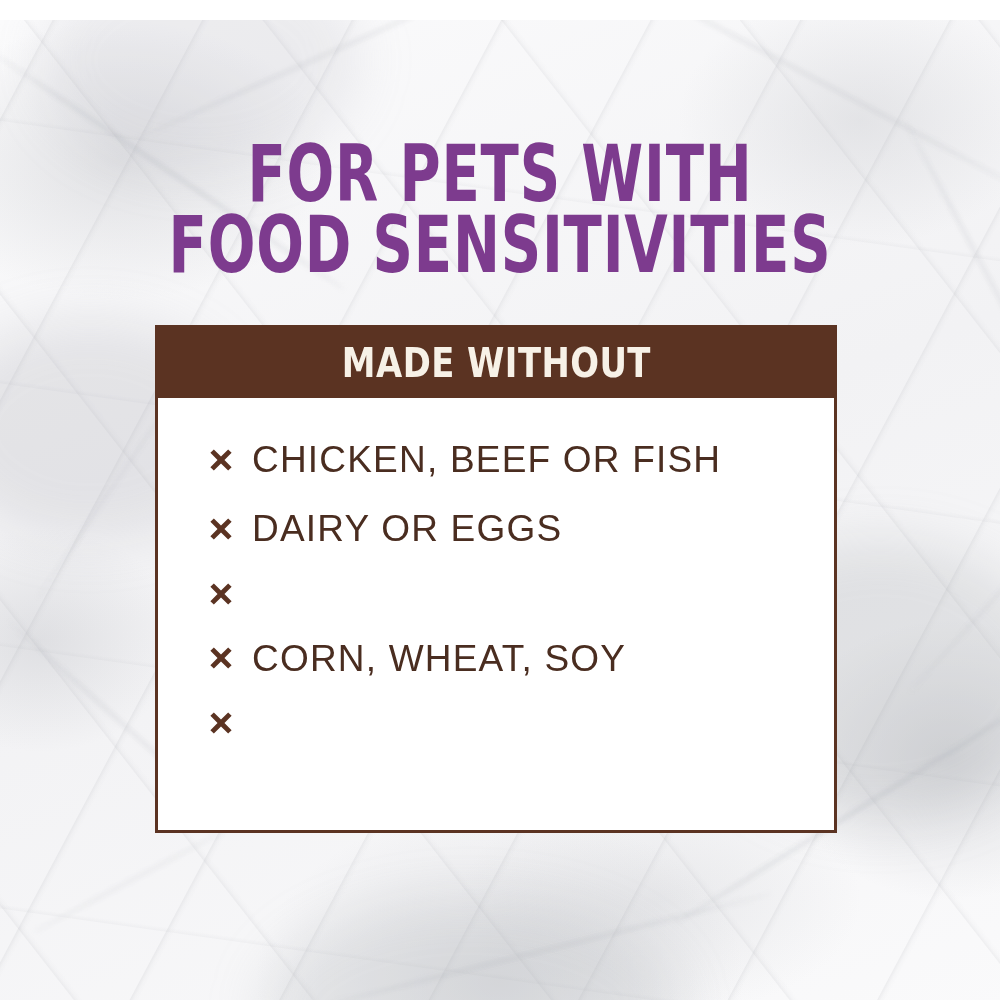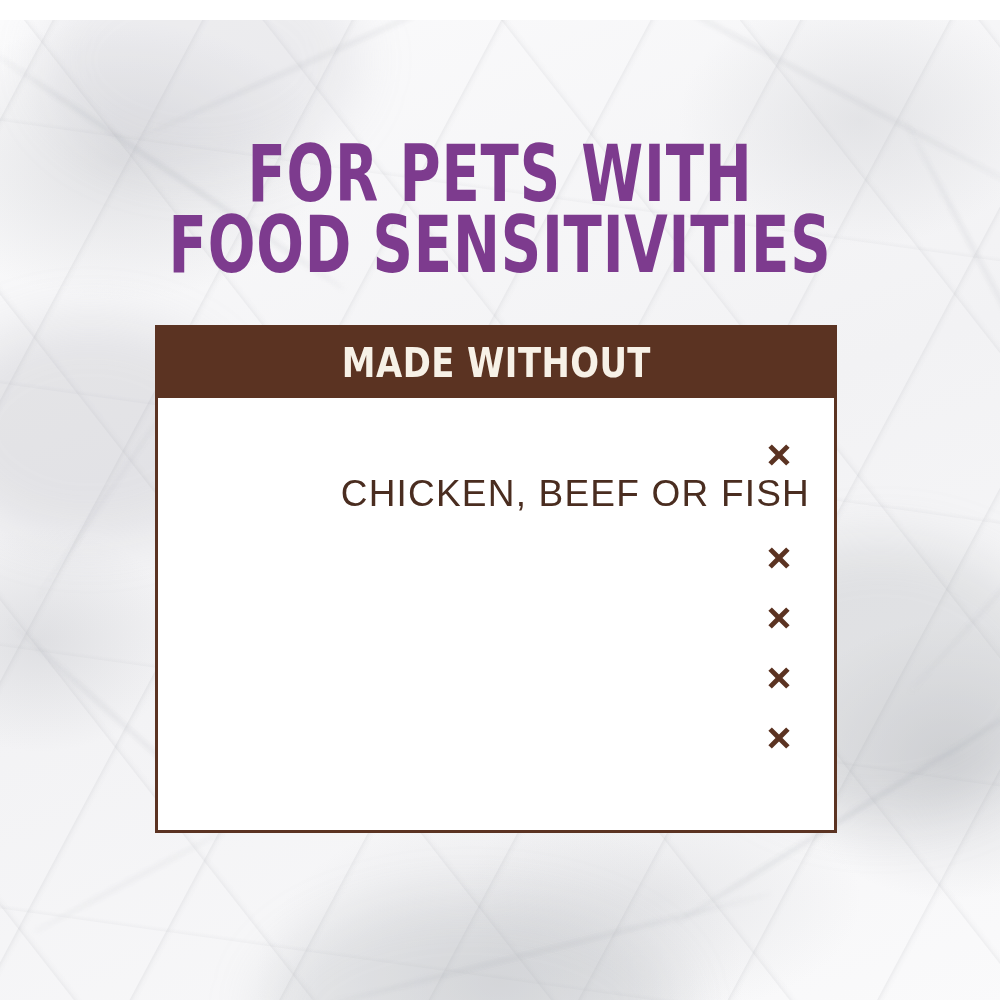--- a/index.html
+++ b/index.html
@@ -132,23 +132,22 @@
     padding: 40px 0 0 0;
     background: #ffffff;
   }
   ul#made-without-list {
     list-style: none;
     margin: 0;
     padding: 0 24px 0 50px;
   }
   ul#made-without-list li {
     display: flex;
-    align-items: flex-end;
+    align-items: center;
     margin-bottom: 26px;
-    flex-direction: column;
   }
   ul#made-without-list li:last-child { margin-bottom: 0; }
 
   .x-icon {
     flex: 0 0 auto;
     width: 30px;
     height: 34px;
     margin-right: 14px;
     position: relative;
     top: 4px;
@@ -209,34 +208,36 @@
               </svg>
             </span>
             <span class="item-text">CHICKEN, BEEF OR FISH</span>
           </li>
           <li>
             <span class="x-icon">
               <svg viewBox="0 0 24 24" aria-hidden="true">
                 <path fill="#5b3322" d="M5.4 2.2 12 8.8l6.6-6.6 3.2 3.2L15.2 12l6.6 6.6-3.2 3.2L12 15.2l-6.6 6.6-3.2-3.2L8.8 12 2.2 5.4z"></path>
               </svg>
             </span>
-          </li>
-          <li>
-            <span class="x-icon">
-              <svg viewBox="0 0 24 24" aria-hidden="true">
-                <path fill="#5b3322" d="M5.4 2.2 12 8.8l6.6-6.6 3.2 3.2L15.2 12l6.6 6.6-3.2 3.2L12 15.2l-6.6 6.6-3.2-3.2L8.8 12 2.2 5.4z"></path>
-              </svg>
-            </span>
-          </li>
-          <li>
-            <span class="x-icon">
-              <svg viewBox="0 0 24 24" aria-hidden="true">
-                <path fill="#5b3322" d="M5.4 2.2 12 8.8l6.6-6.6 3.2 3.2L15.2 12l6.6 6.6-3.2 3.2L12 15.2l-6.6 6.6-3.2-3.2L8.8 12 2.2 5.4z"></path>
-              </svg>
-            </span>
+            <span class="item-text">DAIRY OR EGGS</span>
+          </li>
+          <li>
+            <span class="x-icon">
+              <svg viewBox="0 0 24 24" aria-hidden="true">
+                <path fill="#5b3322" d="M5.4 2.2 12 8.8l6.6-6.6 3.2 3.2L15.2 12l6.6 6.6-3.2 3.2L12 15.2l-6.6 6.6-3.2-3.2L8.8 12 2.2 5.4z"></path>
+              </svg>
+            </span>
+          </li>
+          <li>
+            <span class="x-icon">
+              <svg viewBox="0 0 24 24" aria-hidden="true">
+                <path fill="#5b3322" d="M5.4 2.2 12 8.8l6.6-6.6 3.2 3.2L15.2 12l6.6 6.6-3.2 3.2L12 15.2l-6.6 6.6-3.2-3.2L8.8 12 2.2 5.4z"></path>
+              </svg>
+            </span>
+            <span class="item-text">CORN, WHEAT, SOY</span>
           </li>
           <li>
             <span class="x-icon">
               <svg viewBox="0 0 24 24" aria-hidden="true">
                 <path fill="#5b3322" d="M5.4 2.2 12 8.8l6.6-6.6 3.2 3.2L15.2 12l6.6 6.6-3.2 3.2L12 15.2l-6.6 6.6-3.2-3.2L8.8 12 2.2 5.4z"></path>
               </svg>
             </span>
           </li>
         </ul>
     </div>

